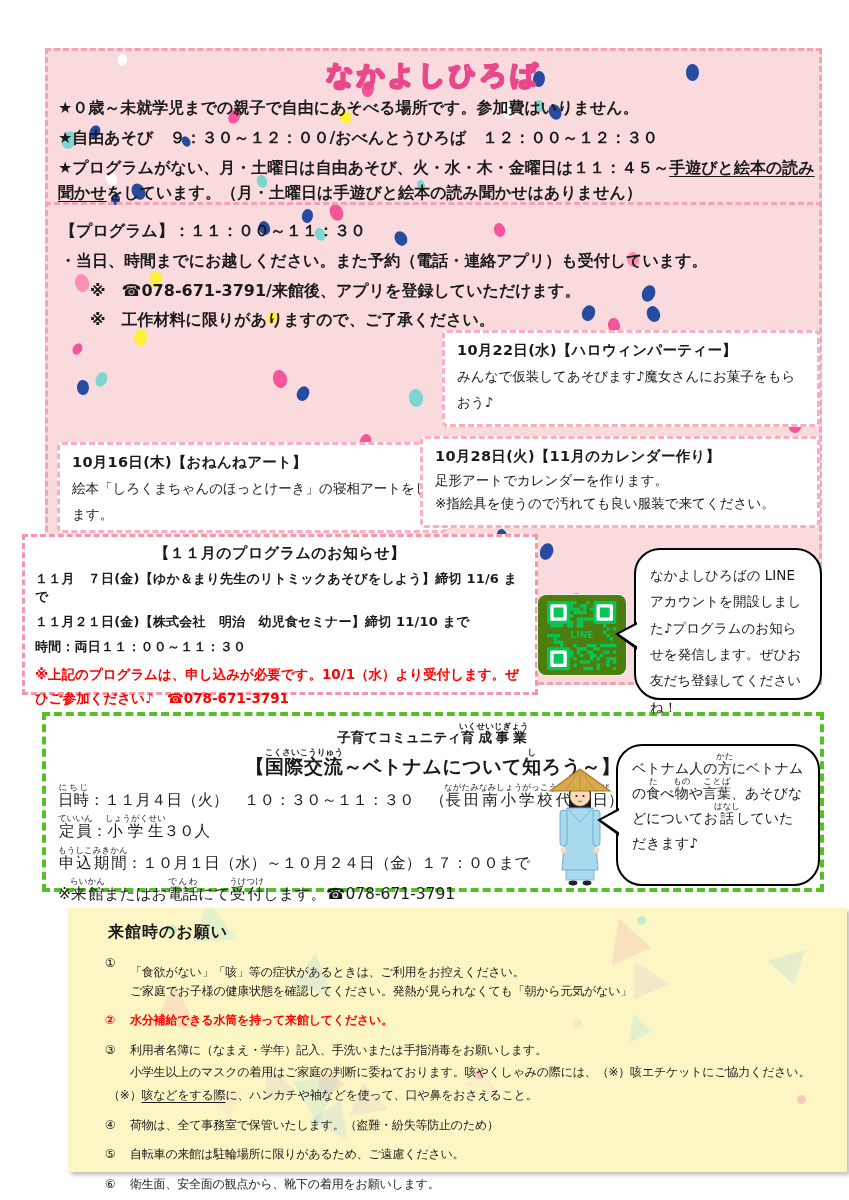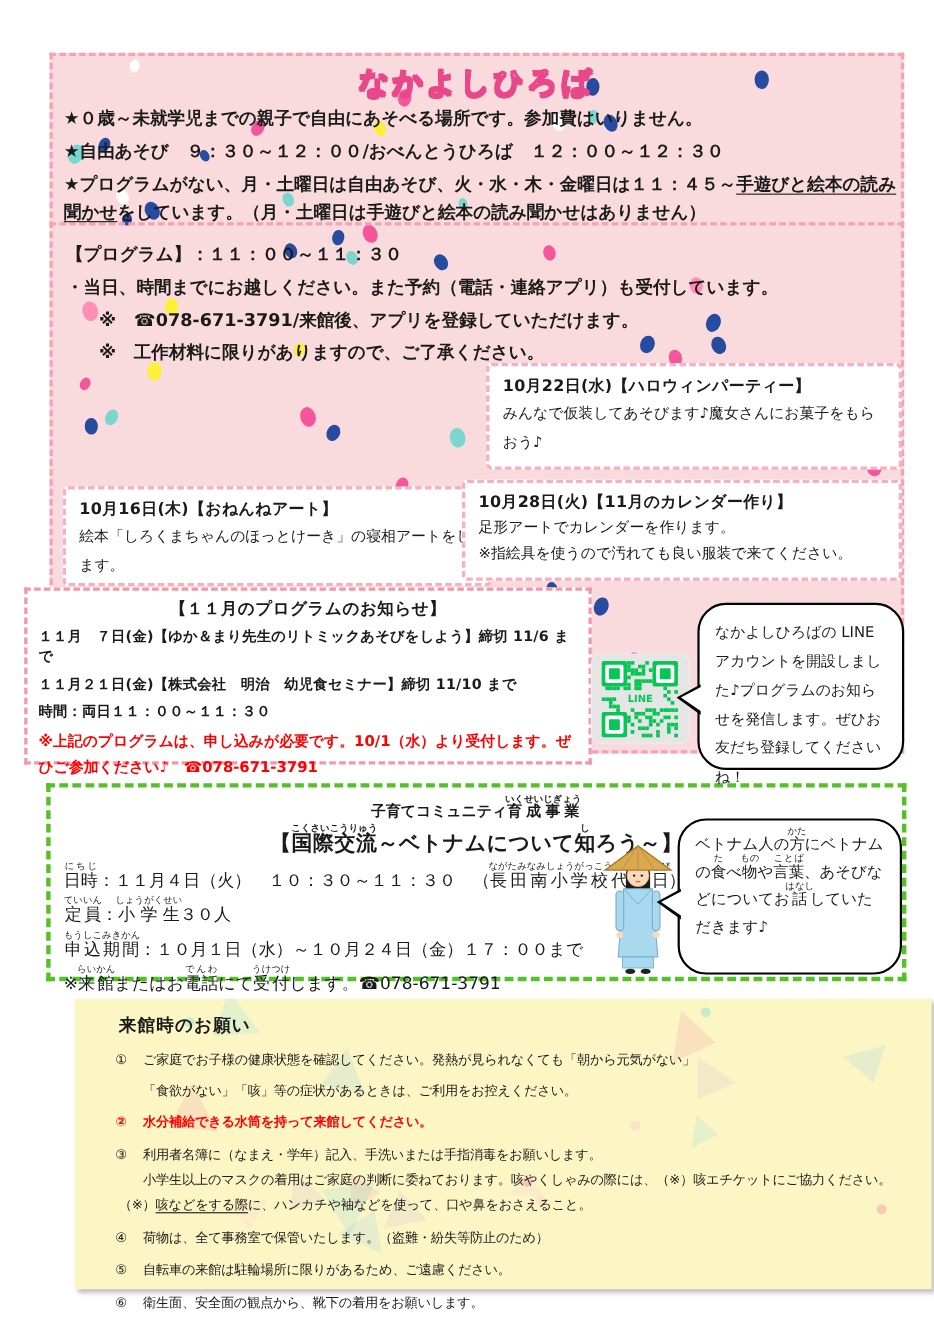--- a/index.html
+++ b/index.html
@@ -43,21 +43,21 @@
   .event-line2{margin-top:6px;}
 
   
   #november-box{position:absolute;left:22px;top:534px;width:516px;height:161px;background:#fff;
     border:3px dashed #f398a9;z-index:3;padding:7px 10px;}
   #nov-heading{text-align:center;font-size:15px;font-weight:bold;letter-spacing:.5px;}
   .nov-line{font-size:13px;font-weight:bold;margin-top:7px;letter-spacing:.2px;}
   #nov-notice{font-size:13.5px;font-weight:bold;color:var(--red);margin-top:6px;line-height:1.8;}
 
   
-  #qr-box{position:absolute;left:538px;top:595px;width:88px;height:80px;background:#e5e5e5;
+  #qr-box{position:absolute;left:538px;top:595px;width:88px;height:80px;background:#4d7c0f;
     border-radius:8px;z-index:4;box-shadow:0 0 0 1px #eee;}
   #qr-box svg{width:100%;height:100%;}
   .bubble{position:absolute;background:#fff;border:2px solid #000;border-radius:26px;z-index:4;}
   #line-bubble{left:634px;top:548px;width:188px;height:152px;padding:12px 14px;font-size:13.5px;line-height:1.95;}
   .tail{position:absolute;width:0;height:0;}
   .tail-outer{border-top:12px solid transparent;border-bottom:16px solid transparent;border-right:22px solid #000;}
   .tail-inner{border-top:10px solid transparent;border-bottom:13px solid transparent;border-right:19px solid #fff;}
   #line-tail-o{left:-21px;top:72px;} #line-tail-i{left:-17px;top:74px;}
 
   
@@ -380,22 +380,22 @@
         <span class="dot" style="width: 9px; height: 9px; left: 418.527px; top: 178.712px; background: rgb(248, 187, 208); opacity: 0.3;"></span>
         <span class="dot" style="width: 9px; height: 9px; left: 100.494px; top: 17.0282px; background: rgb(77, 208, 225); opacity: 0.3;"></span>
         <span class="dot" style="width: 9px; height: 9px; left: 505.488px; top: 111.334px; background: rgb(248, 187, 208); opacity: 0.3;"></span>
       </div>
     <div class="visit-content">
       <div id="visit-heading">来館時のお願い</div>
 
       <div class="visit-item">
         <span class="visit-num">①</span>
         <span class="visit-text">
+          <div style="margin-top:9px;">「食欲がない」「咳」等の症状があるときは、ご利用をお控えください。</div>
           <div>ご家庭でお子様の健康状態を確認してください。発熱が見られなくても「朝から元気がない」</div>
-          <div style="margin-top:9px;">「食欲がない」「咳」等の症状があるときは、ご利用をお控えください。</div>
         </span>
       </div>
 
       <div class="visit-item">
         <span class="visit-num visit-red">②</span>
         <span class="visit-text visit-red">水分補給できる水筒を持って来館してください。</span>
       </div>
 
       <div class="visit-item">
         <span class="visit-num">③</span>

